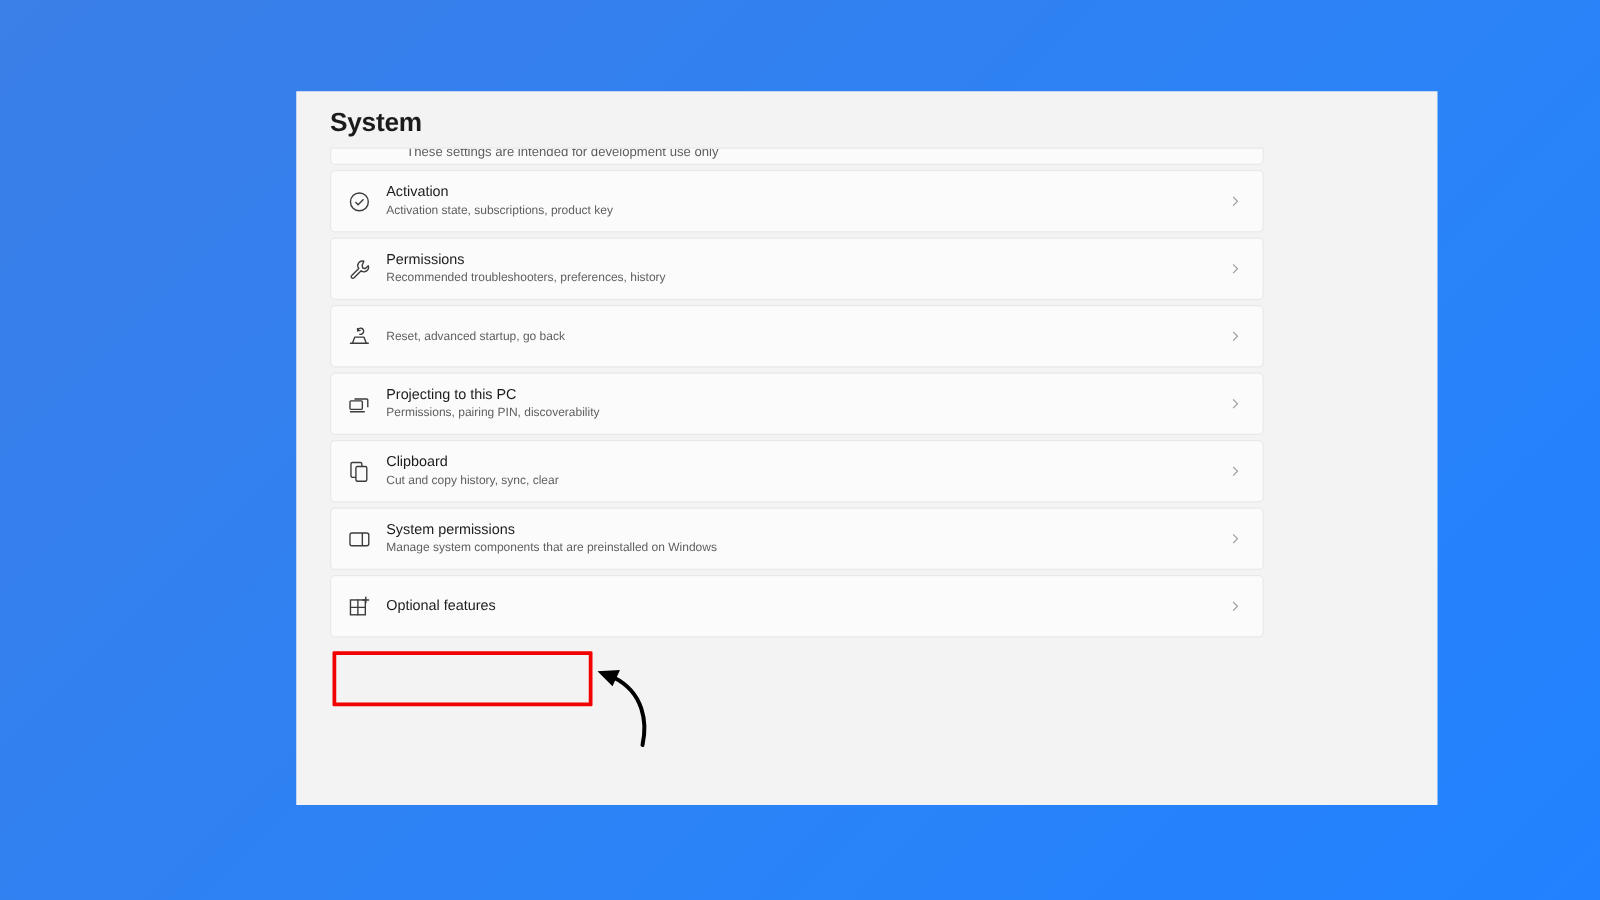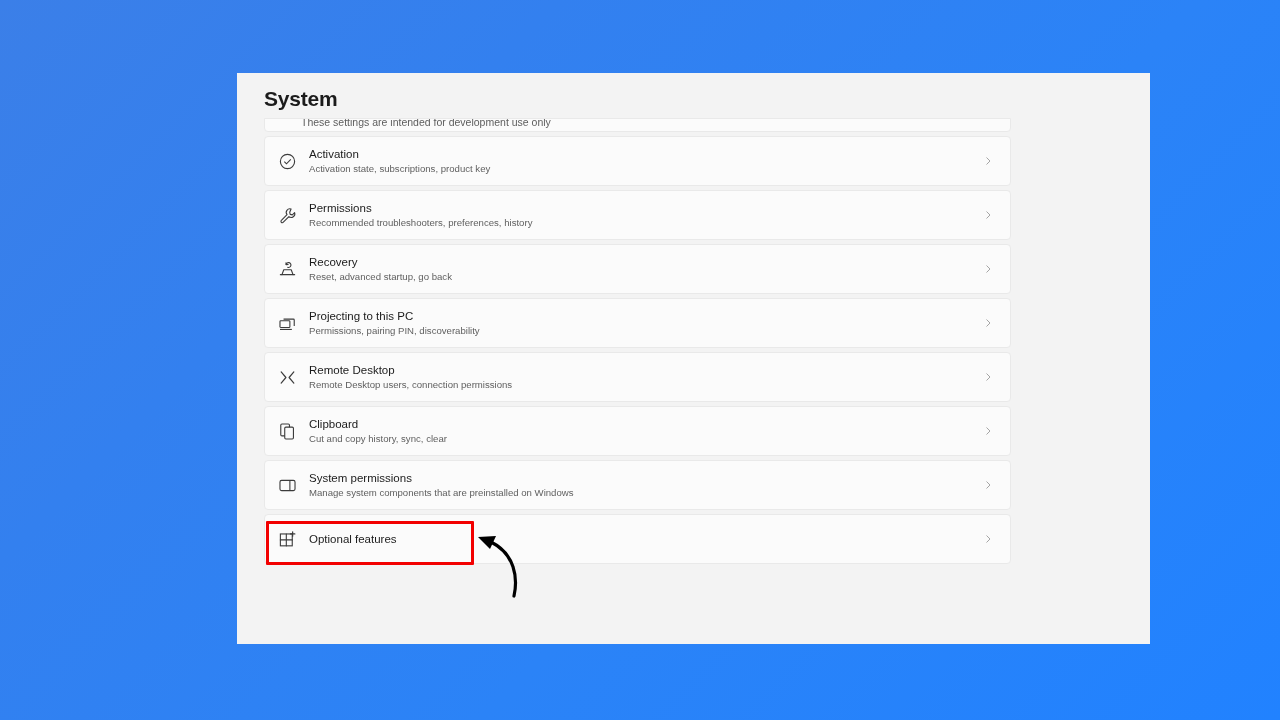--- a/index.html
+++ b/index.html
@@ -66,21 +66,21 @@
     margin-bottom: 4px;
     overflow: hidden;
     align-items: flex-end;
     border-bottom-left-radius: 4px;
     border-bottom-right-radius: 4px;
     border-top-left-radius: 0;
     border-top-right-radius: 0;
   }
   .partial-text {
     position: absolute;
-    left: 36px;
+    left: 60px;
     top: -3px;
     font-size: 10.5px;
     color: #5d5d5d;
     white-space: nowrap;
   }
 
   .row-icon {
     width: 22px;
     height: 22px;
     margin-left: 11px;
@@ -197,21 +197,20 @@
       <div class="settings-row">
         <div class="row-icon">
           <svg width="19" height="19" viewBox="0 0 24 24" fill="none" stroke="currentColor" stroke-width="1.4" stroke-linecap="round" stroke-linejoin="round">
             <path d="M3 18.5h18"></path>
             <path d="M5 18.5l2.3-6.2h9.4l2.3 6.2"></path>
             <path d="M12.4 9.3a3.1 3.1 0 10-2.2-3.6"></path>
             <path d="M10.1 3.6l.3 2.4 2.4-.5"></path>
           </svg>
         </div>
         <div class="row-text">
-          <div class="row-title">Recovery</div>
           <div class="row-sub">Reset, advanced startup, go back</div>
         </div>
         <div class="row-chevron">
           <svg width="12" height="12" viewBox="0 0 24 24" fill="none" stroke="currentColor" stroke-width="1.8">
               <path d="M9 5l7 7-7 7"></path>
             </svg>
         </div>
       </div>
 
       <div class="settings-row">
@@ -226,37 +225,20 @@
           <div class="row-title">Projecting to this PC</div>
           <div class="row-sub">Permissions, pairing PIN, discoverability</div>
         </div>
         <div class="row-chevron">
           <svg width="12" height="12" viewBox="0 0 24 24" fill="none" stroke="currentColor" stroke-width="1.8">
               <path d="M9 5l7 7-7 7"></path>
             </svg>
         </div>
       </div>
 
-      <div class="settings-row">
-        <div class="row-icon">
-          <svg width="19" height="19" viewBox="0 0 24 24" fill="none" stroke="currentColor" stroke-width="1.5" stroke-linecap="round" stroke-linejoin="round">
-            <path d="M4 5l6 7-6 7"></path>
-            <path d="M20 5l-6 7 6 7"></path>
-          </svg>
-        </div>
-        <div class="row-text">
-          <div class="row-title">Remote Desktop</div>
-          <div class="row-sub">Remote Desktop users, connection permissions</div>
-        </div>
-        <div class="row-chevron">
-          <svg width="12" height="12" viewBox="0 0 24 24" fill="none" stroke="currentColor" stroke-width="1.8">
-              <path d="M9 5l7 7-7 7"></path>
-            </svg>
-        </div>
-      </div>
 
       <div class="settings-row">
         <div class="row-icon">
           <svg width="19" height="19" viewBox="0 0 24 24" fill="none" stroke="currentColor" stroke-width="1.4" stroke-linejoin="round">
             <rect x="3.5" y="2.5" width="11" height="15" rx="1.5"></rect>
             <rect x="8.5" y="6.5" width="11" height="15" rx="1.5" fill="#fbfbfb"></rect>
           </svg>
         </div>
         <div class="row-text">
           <div class="row-title">Clipboard</div>

